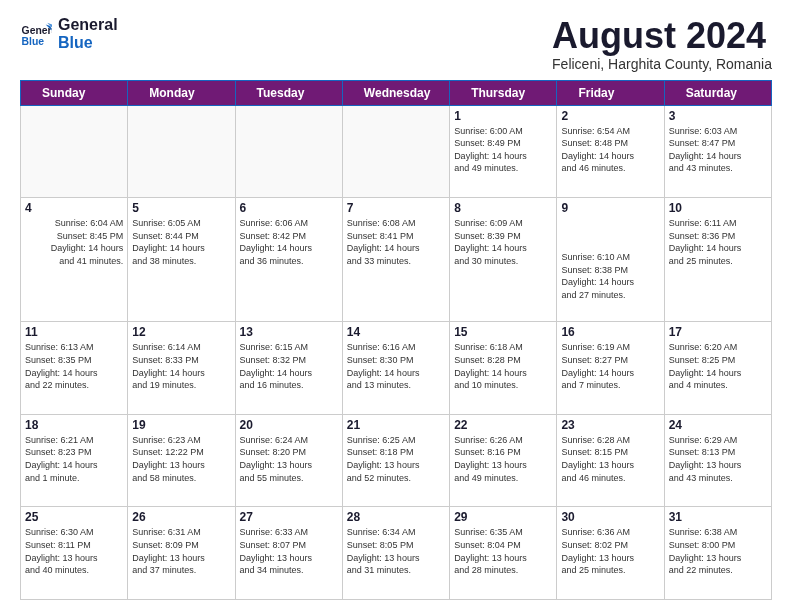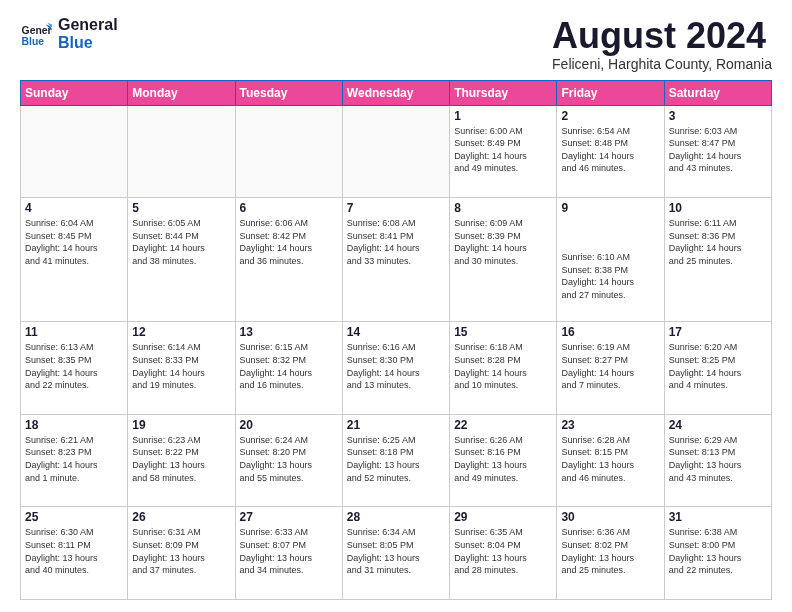--- a/index.html
+++ b/index.html
@@ -45,25 +45,25 @@
       color: #333;
     }
     .calendar {
       flex: 1;
       border: 1px solid #ccc;
       border-collapse: collapse;
       width: 100%;
       table-layout: fixed;
     }
     .calendar th {
-      background: #ec4899;
+      background: #701a75;
       color: #fff;
       font-size: 12px;
       font-weight: bold;
-      padding: 5px 4px;
+      padding: 5px 21px;
       border: 1px solid #1565c0;
       text-align: left;
     }
     .calendar td {
       border: 1px solid #ccc;
       vertical-align: top;
       padding: 3px 4px;
       font-size: 9.5px;
       color: #333;
       background: #fff;
@@ -144,21 +144,21 @@
             <span class="day-num">3</span>
             <div class="day-info" style="white-space: pre-line;">Sunrise: 6:03 AM
 Sunset: 8:47 PM
 Daylight: 14 hours
 and 43 minutes.</div>
           </td>
         </tr>
         <tr>
           <td>
             <span class="day-num">4</span>
-            <div class="day-info" style="white-space: pre-line;">Sunrise: 6:04 AM
+            <div class="day-info" style="white-space: pre-line; text-align: right;">Sunrise: 6:04 AM
 Sunset: 8:45 PM
 Daylight: 14 hours
 and 41 minutes.</div>
           </td>
           <td>
             <span class="day-num">5</span>
             <div class="day-info" style="white-space: pre-line;">Sunrise: 6:05 AM
 Sunset: 8:44 PM
 Daylight: 14 hours
 and 38 minutes.</div>
@@ -254,21 +254,21 @@
           <td>
             <span class="day-num">18</span>
             <div class="day-info" style="white-space: pre-line;">Sunrise: 6:21 AM
 Sunset: 8:23 PM
 Daylight: 14 hours
 and 1 minute.</div>
           </td>
           <td>
             <span class="day-num">19</span>
             <div class="day-info" style="white-space: pre-line;">Sunrise: 6:23 AM
-Sunset: 8:22 PM
+Sunset: 12:22 PM
 Daylight: 13 hours
 and 58 minutes.</div>
           </td>
           <td>
             <span class="day-num">20</span>
             <div class="day-info" style="white-space: pre-line;">Sunrise: 6:24 AM
 Sunset: 8:20 PM
 Daylight: 13 hours
 and 55 minutes.</div>
           </td>

